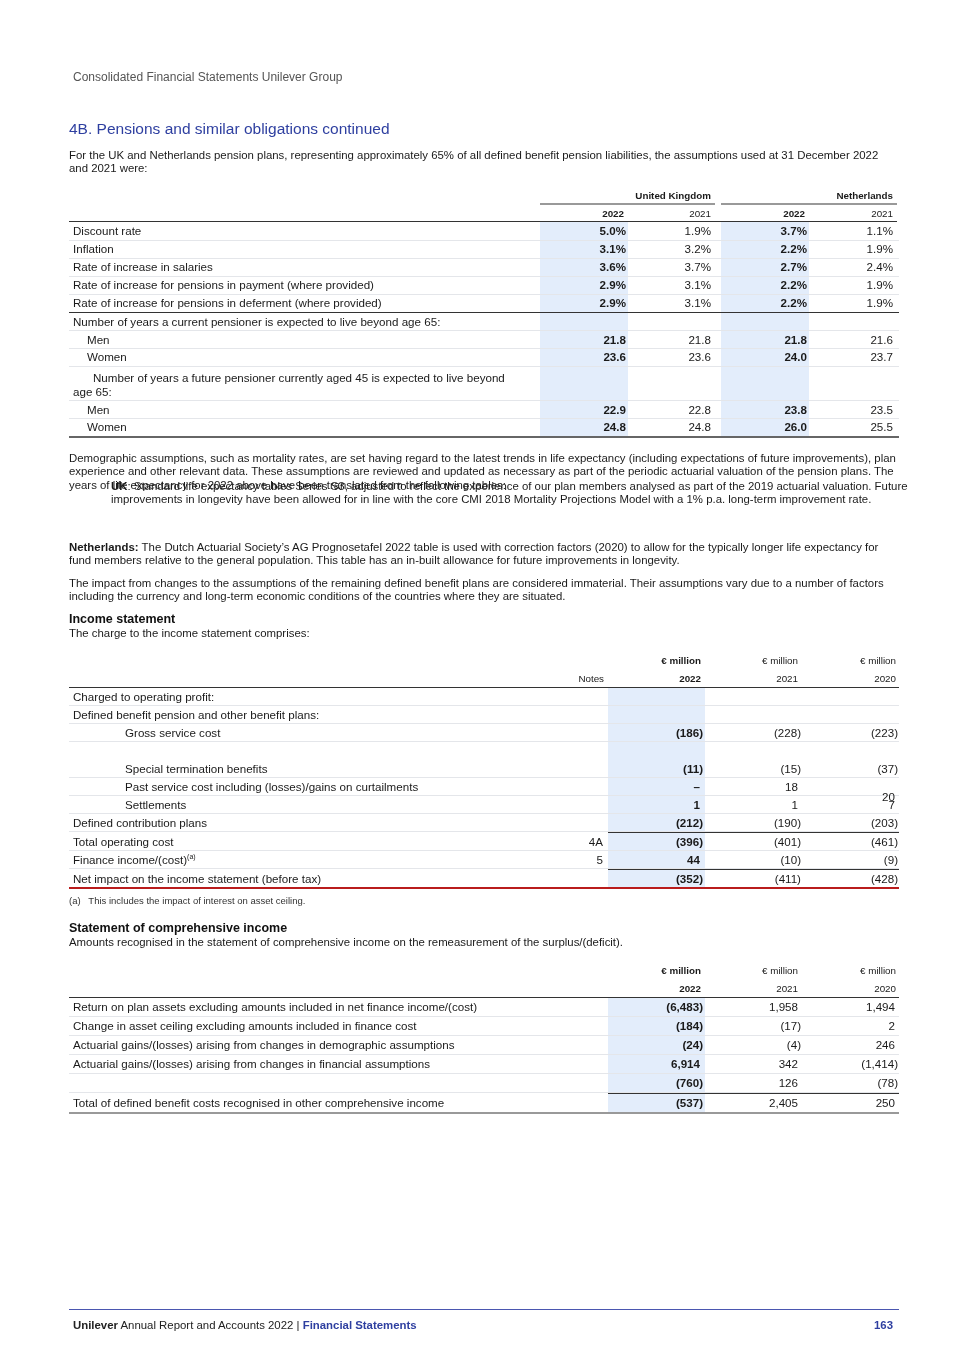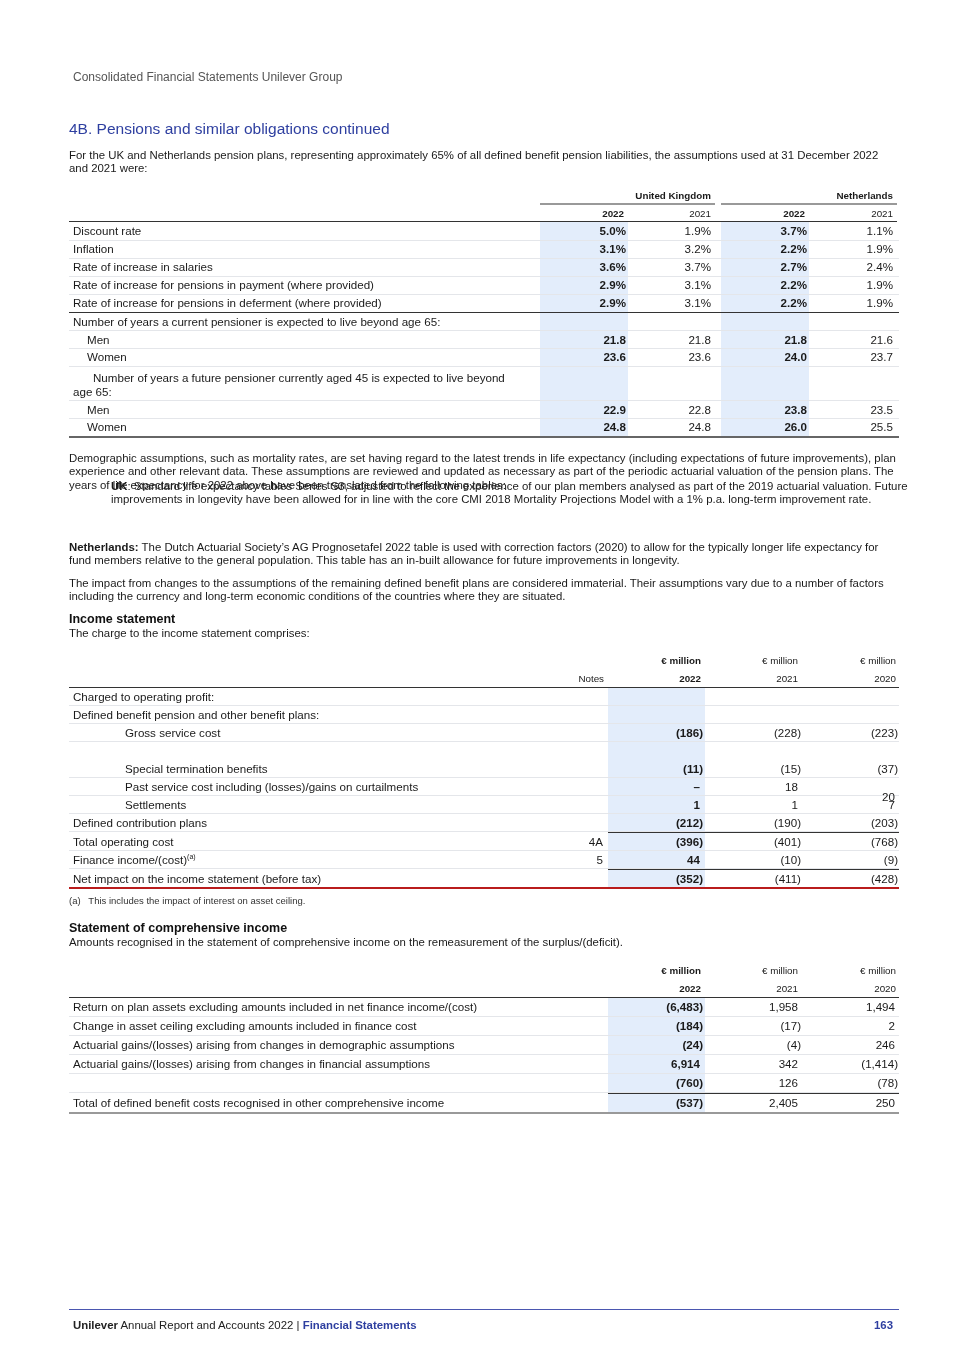--- a/index.html
+++ b/index.html
@@ -190,21 +190,21 @@
     <span class="num b" style="left:539px; width:95px; top:2px;">(212)</span>
     <span class="num" style="left:640px; width:92px; top:2px;">(190)</span>
     <span class="num" style="left:735px; width:94px; top:2px;">(203)</span>
   </div>
   <div class="rule-dark" style="left:539px; width:291px; top:180px;"></div>
   <div class="row" style="top:181px; height:17px;">
     <span class="lbl" style="top:2px;">Total operating cost</span>
     <span class="num" style="left:460px; width:74px; top:2px;">4A</span>
     <span class="num b" style="left:539px; width:95px; top:2px;">(396)</span>
     <span class="num" style="left:640px; width:92px; top:2px;">(401)</span>
-    <span class="num" style="left:735px; width:94px; top:2px;">(768)</span>
+    <span class="num" style="left:735px; width:94px; top:2px;">(461)</span>
   </div>
   <div class="row" style="top:199px; height:17px;">
     <span class="lbl" style="top:2px;"><span>Finance income/(cost)</span><sup>(a)</sup></span>
     <span class="num" style="left:460px; width:74px; top:2px;">5</span>
     <span class="num b" style="left:539px; width:92px; top:2px;">44</span>
     <span class="num" style="left:640px; width:92px; top:2px;">(10)</span>
     <span class="num" style="left:735px; width:94px; top:2px;">(9)</span>
   </div>
   <div class="rule-dark" style="left:539px; width:291px; top:217px;"></div>
   <div class="row" style="top:218px; height:17px; border-bottom:2px solid #b91c1c;">

